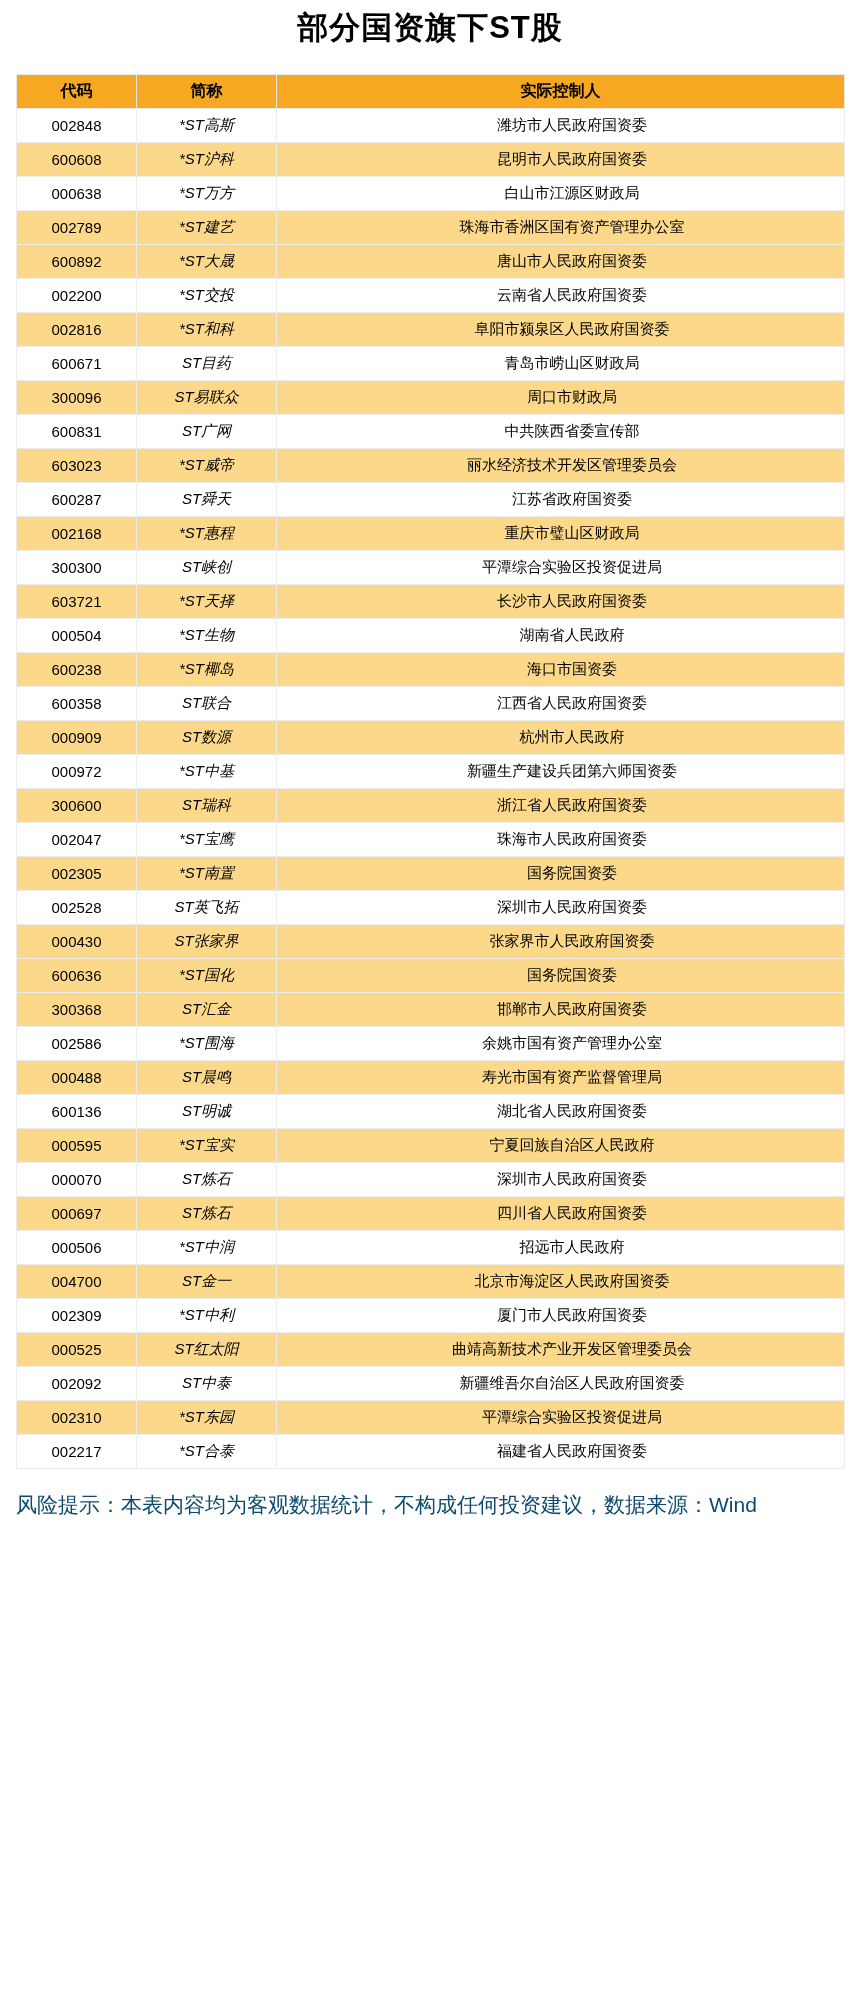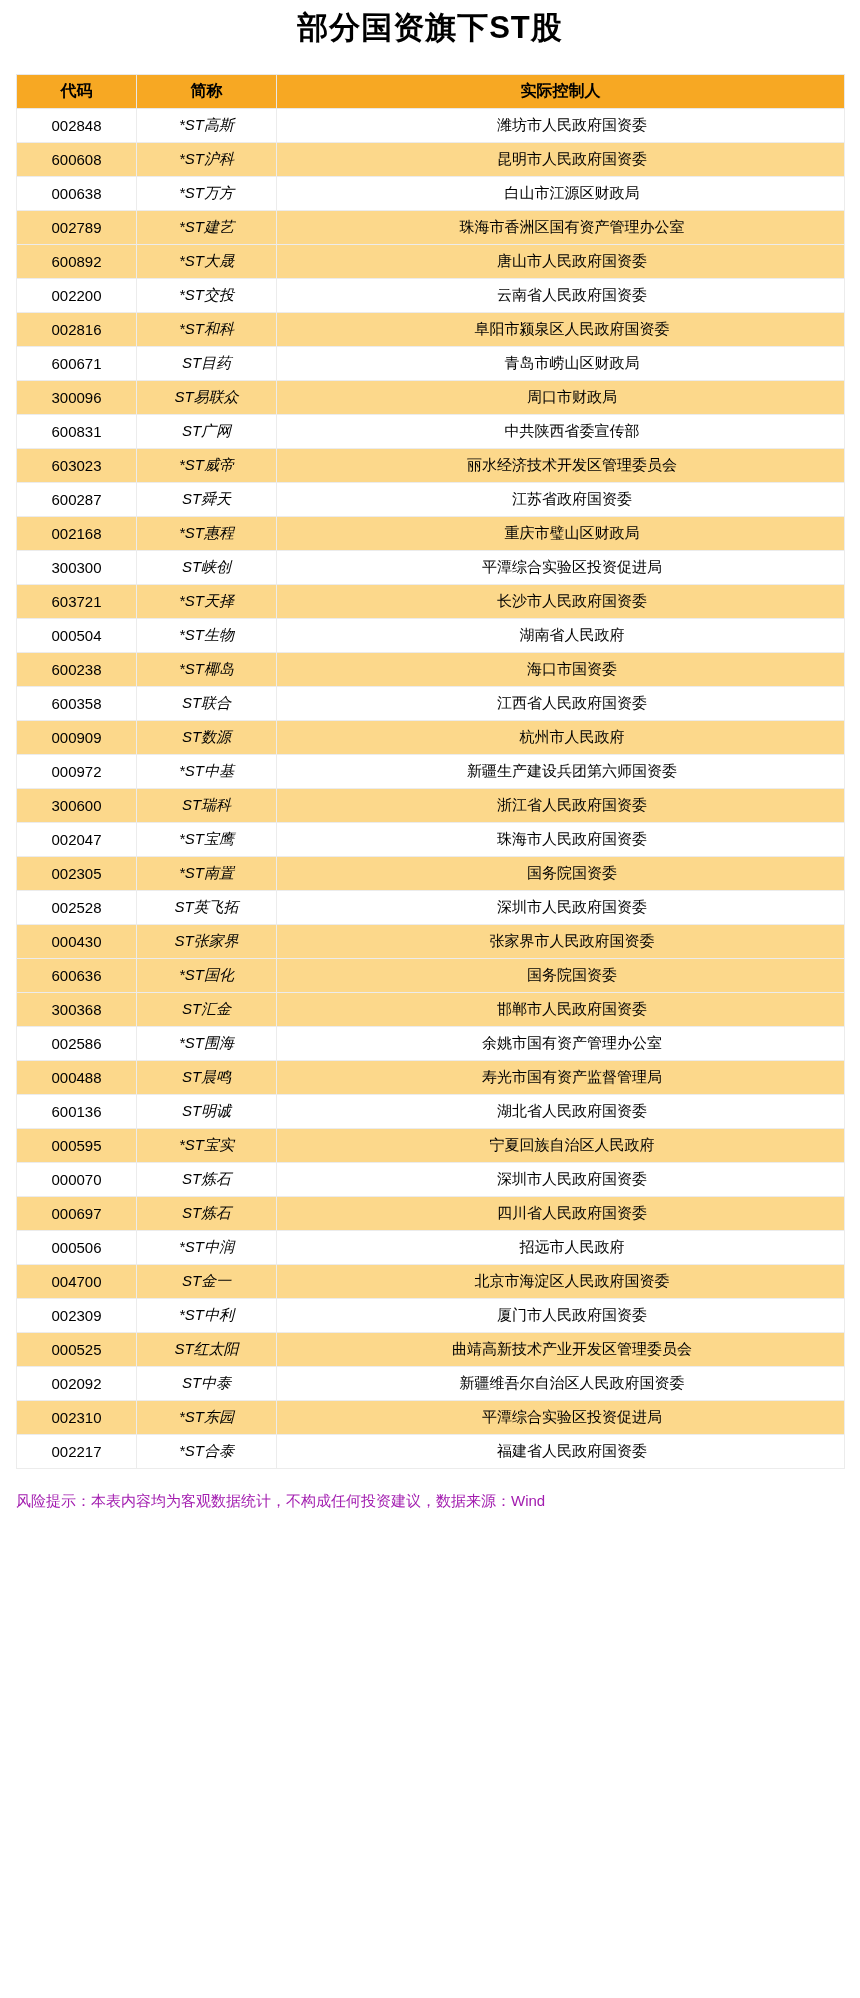--- a/index.html
+++ b/index.html
@@ -72,24 +72,24 @@
     font-weight: bold;
     font-family: "Liberation Serif", serif;
     transform: rotate(-28deg);
     pointer-events: none;
     letter-spacing: 2px;
     text-shadow: 0 0 1px rgba(224,51,42,0.5);
   }
   .wm-1 { left: 185px; top: 372px; }
   .wm-2 { left: 185px; top: 970px; }
   .footer {
-    font-size: 15px;
+    font-size: 21px;
     padding: 6px 16px 8px 16px;
     line-height: 1.35;
-    color: #a21caf;
+    color: #0c4a6e;
     position: relative;
     z-index: 2;
   }
 </style>
 </head>
 <body>
 
 <div class="sheet">
 
   <div class="title">部分国资旗下ST股</div>

